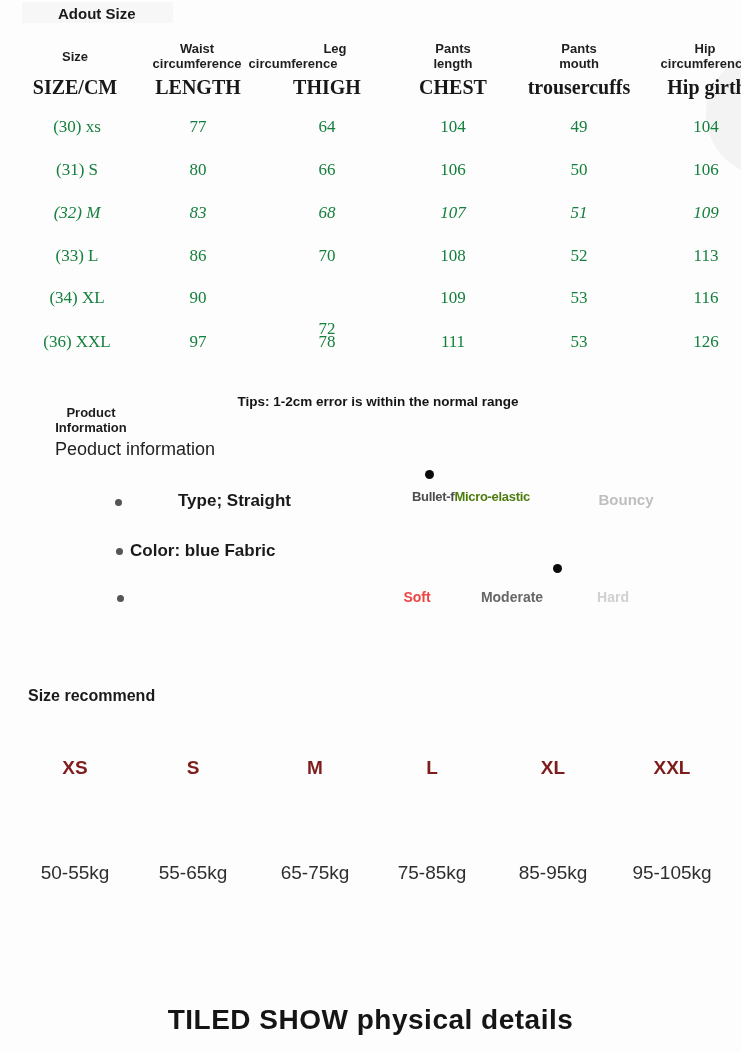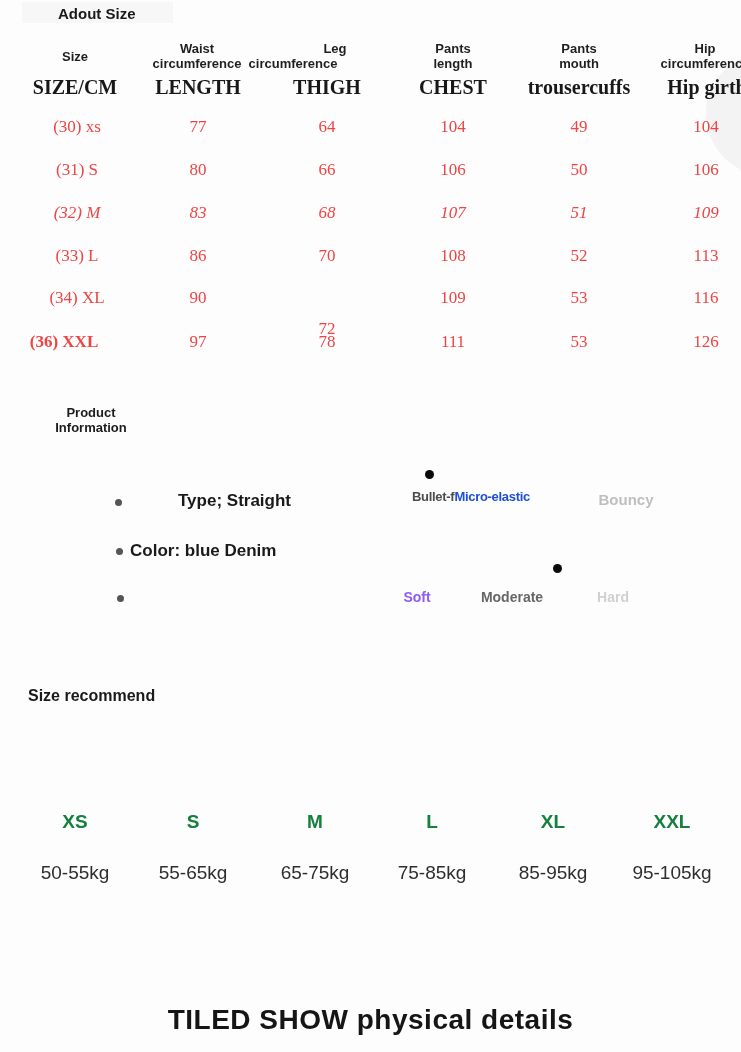--- a/index.html
+++ b/index.html
@@ -21,21 +21,21 @@
   .hcol span { display:block; }
   .hcol-leg .l2 { transform:translateX(-42px); }
 
   
   .mcol { position:absolute; top:76px; transform:translateX(-50%);
     font-family:"Liberation Serif", serif; font-weight:700; font-size:20px; white-space:nowrap; color:#181818; }
 
   
   .t-row { position:absolute; left:0; width:100%; height:20px; }
   .t-cell { position:absolute; transform:translateX(-50%); font-family:"Liberation Serif", serif;
-    font-size:17px; white-space:nowrap; color:#ef4444; text-align:center; }
+    font-size:17px; white-space:nowrap; color:#15803d; text-align:center; }
 
   .tip { position:absolute; left:378px; top:394px; transform:translateX(-50%);
     font-size:13.5px; font-weight:700; white-space:nowrap; color:#151515; }
 
   .pi-label { position:absolute; left:91px; top:406px; transform:translateX(-50%);
     font-size:13px; font-weight:700; line-height:14.5px; text-align:center; color:#1c1c1c; }
   .pi-label span { display:block; }
   .pi-heading { position:absolute; left:55px; top:439px; font-size:18px; font-weight:400; color:#222; white-space:nowrap; }
 
   .dot { position:absolute; background:#0a0a0a; border-radius:50%; width:9px; height:9px; }
@@ -46,31 +46,31 @@
   .bullet-color { left:116px; top:548px; }
   .bullet-fabric { left:117px; top:595px; }
 
   .type-text { position:absolute; left:178px; top:491px; font-size:17px; font-weight:700; white-space:nowrap; }
   .color-text { position:absolute; left:130px; top:541px; font-size:17px; font-weight:700; white-space:nowrap; }
   .fabric-text { position:absolute; left:145px; top:589px; font-size:14px; font-weight:700; white-space:nowrap; }
 
   .elastic-overlap { position:absolute; left:412px; top:489px; font-size:13px; font-weight:700;
     letter-spacing:-0.3px; white-space:nowrap; }
   .elastic-overlap .p1 { color:#4d4d4d; }
-  .elastic-overlap .p2 { color:#1d4ed8; }
+  .elastic-overlap .p2 { color:#4d7c0f; }
   .bouncy { position:absolute; left:626px; top:491px; transform:translateX(-50%);
     font-size:15px; font-weight:700; color:#bfbfbf; white-space:nowrap; }
 
   .scale-word { position:absolute; top:589px; transform:translateX(-50%); font-size:14px; font-weight:700; white-space:nowrap; }
-  .scale-soft { left:417px; color:#8b5cf6; }
+  .scale-soft { left:417px; color:#ef4444; }
   .scale-moderate { left:512px; color:#666; }
   .scale-hard { left:613px; color:#d0d0d0; }
 
   .sr-title { position:absolute; left:28px; top:687px; font-size:16px; font-weight:700; white-space:nowrap; }
-  .sr-size { position:absolute; top:811px; transform:translateX(-50%); font-size:19px; font-weight:700; white-space:nowrap; color:#15803d; }
+  .sr-size { position:absolute; top:757px; transform:translateX(-50%); font-size:19px; font-weight:700; white-space:nowrap; color:#7f1d1d; }
   .sr-weight { position:absolute; top:862px; transform:translateX(-50%); font-size:19px; font-weight:400; white-space:nowrap; color:#2e2e2e; }
 
   .footer-title { position:absolute; left:0; right:0; top:1004px; text-align:center;
     font-size:28px; font-weight:700; letter-spacing:0.5px; color:#151515; white-space:nowrap; }
 </style>
 </head>
 <body>
 
 <div class="canvas">
 
@@ -145,45 +145,47 @@
       </div>
       <div class="t-row" style="top: 288px;">
         <div class="t-cell" style="left: 77px;">(34) XL</div>
         <div class="t-cell" style="left: 198px;">90</div>
         <div class="t-cell" style="left: 327px; margin-top: 31px;">72</div>
         <div class="t-cell" style="left: 453px;">109</div>
         <div class="t-cell" style="left: 579px;">53</div>
         <div class="t-cell" style="left: 706px;">116</div>
       </div>
       <div class="t-row" style="top: 332px;">
-        <div class="t-cell" style="left: 64px; font-weight: bold;">(36) XXL</div>
+        <div class="t-cell" style="left: 77px;">(36) XXL</div>
         <div class="t-cell" style="left: 198px;">97</div>
         <div class="t-cell" style="left: 327px;">78</div>
         <div class="t-cell" style="left: 453px;">111</div>
         <div class="t-cell" style="left: 579px;">53</div>
         <div class="t-cell" style="left: 706px;">126</div>
       </div>
     </div>
 
+  <div class="tip">Tips: 1-2cm error is within the normal range</div>
 
   <div class="pi-label">
     <span>Product</span>
     <span>Information</span>
   </div>
+  <div class="pi-heading">Peoduct information</div>
 
   <div class="dot dot-elastic"></div>
   <div class="bullet bullet-type"></div>
   <div class="type-text">Type; Straight</div>
   <div class="elastic-overlap">
     <span class="p1">Bullet-f</span><span class="p2">Micro-elastic</span>
   </div>
   <div class="bouncy">Bouncy</div>
 
   <div class="bullet bullet-color"></div>
-  <div class="color-text">Color: blue Denim</div>
+  <div class="color-text">Color: blue Fabric</div>
 
   <div class="dot dot-soft"></div>
   <div class="bullet bullet-fabric"></div>
   <div class="scale-word scale-soft">Soft</div>
   <div class="scale-word scale-moderate">Moderate</div>
   <div class="scale-word scale-hard">Hard</div>
 
   <div class="sr-title">Size recommend</div>
   <div id="sizes-row">
       <div class="sr-size" style="left: 75px;">XS</div>

